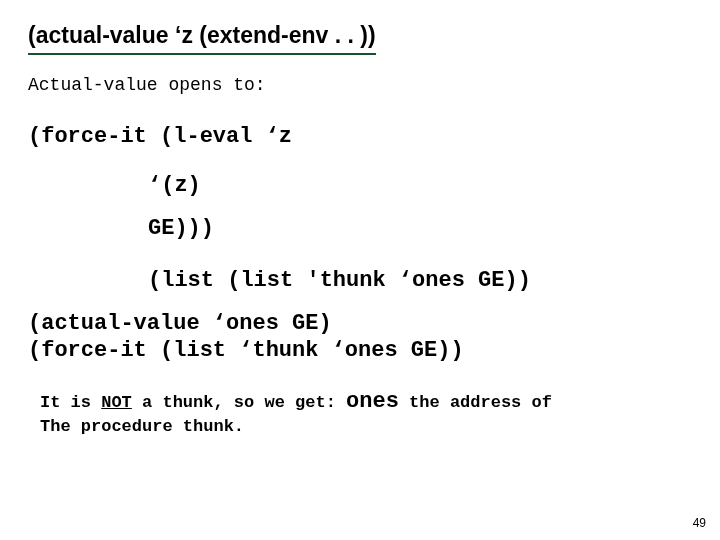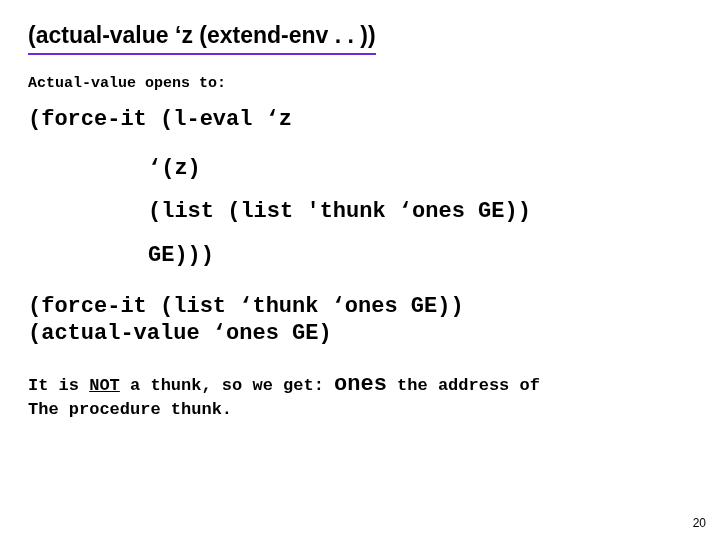--- a/index.html
+++ b/index.html
@@ -1,54 +1,54 @@
 <!DOCTYPE html>
 <html><head>
 <meta charset="utf-8">
 <style>
   * { margin: 0; padding: 0; box-sizing: border-box; }
   html, body { width: 720px; height: 540px; background: #fff; font-family: Arial, Helvetica, sans-serif; }
   .slide { position: relative; width: 720px; height: 540px; padding: 22px 28px 0 28px; }
-  .title { font-weight: bold; font-size: 23px; color: #000; border-bottom: 2px solid #6d28d9; padding-bottom: 4px; display: inline-block; margin-bottom: 20px; }
+  .title { font-weight: bold; font-size: 23px; color: #000; border-bottom: 2px solid #14532d; padding-bottom: 4px; display: inline-block; margin-bottom: 20px; }
   .mono { font-family: "Courier New", Courier, monospace; }
-  .line1 { font-size: 15px; font-weight: bold; margin-bottom: 14px; }
+  .line1 { font-size: 18px; font-weight: normal; margin-bottom: 28px; }
   .codeA { font-size: 22px; font-weight: bold; line-height: 1.25; margin-bottom: 20px; }
   .codeA .l2 { padding-left: 40px; }
   .indent-block { padding-left: 120px; line-height: 1.35; }
   .codeB { font-size: 22px; font-weight: bold; margin-bottom: 14px; }
   .codeC { font-size: 22px; font-weight: bold; margin-bottom: 14px; }
   .codeD { font-size: 22px; font-weight: bold; margin-bottom: 22px; }
   .codeE { font-size: 22px; font-weight: bold; line-height: 1.25; margin-bottom: 22px; }
-  .summary { font-size: 17px; font-weight: bold; line-height: 1.35; }
+  .summary { font-size: 17px; font-weight: bold; line-height: 1.35; margin-left: 12px; }
   .not { text-decoration: underline; }
   .ones-big { font-family: "Courier New", monospace; font-size: 22px; }
   .pagenum { position: absolute; right: 14px; bottom: 10px; font-size: 12px; font-family: Arial, sans-serif; }
 </style>
 </head>
 <body>
 
 <div class="slide">
   <div class="title">(actual-value ‘z (extend-env . . ))</div>
 
   <div class="mono line1">Actual-value opens to:</div>
 
   <div class="mono codeA">
     <div>(force-it (l-eval ‘z</div>
   </div>
 
   <div class="indent-block">
     <div class="mono codeB">‘(z)</div>
+    <div class="mono codeD">GE)))</div>
     <div class="mono codeC">(list (list 'thunk ‘ones GE))</div>
-    <div class="mono codeD">GE)))</div>
   </div>
 
   <div class="mono codeE">
+    <div>(actual-value  ‘ones GE)</div>
     <div>(force-it (list ‘thunk ‘ones GE))</div>
-    <div>(actual-value  ‘ones GE)</div>
   </div>
 
   <div class="mono summary">
     <span>It is </span><span class="not">NOT</span><span> a thunk, so we get: </span><span class="ones-big">ones</span><span> the address of</span><br>
     <span>The procedure thunk.</span>
   </div>
 
-  <div class="pagenum">20</div>
+  <div class="pagenum">49</div>
 </div>
 
 </body></html>

